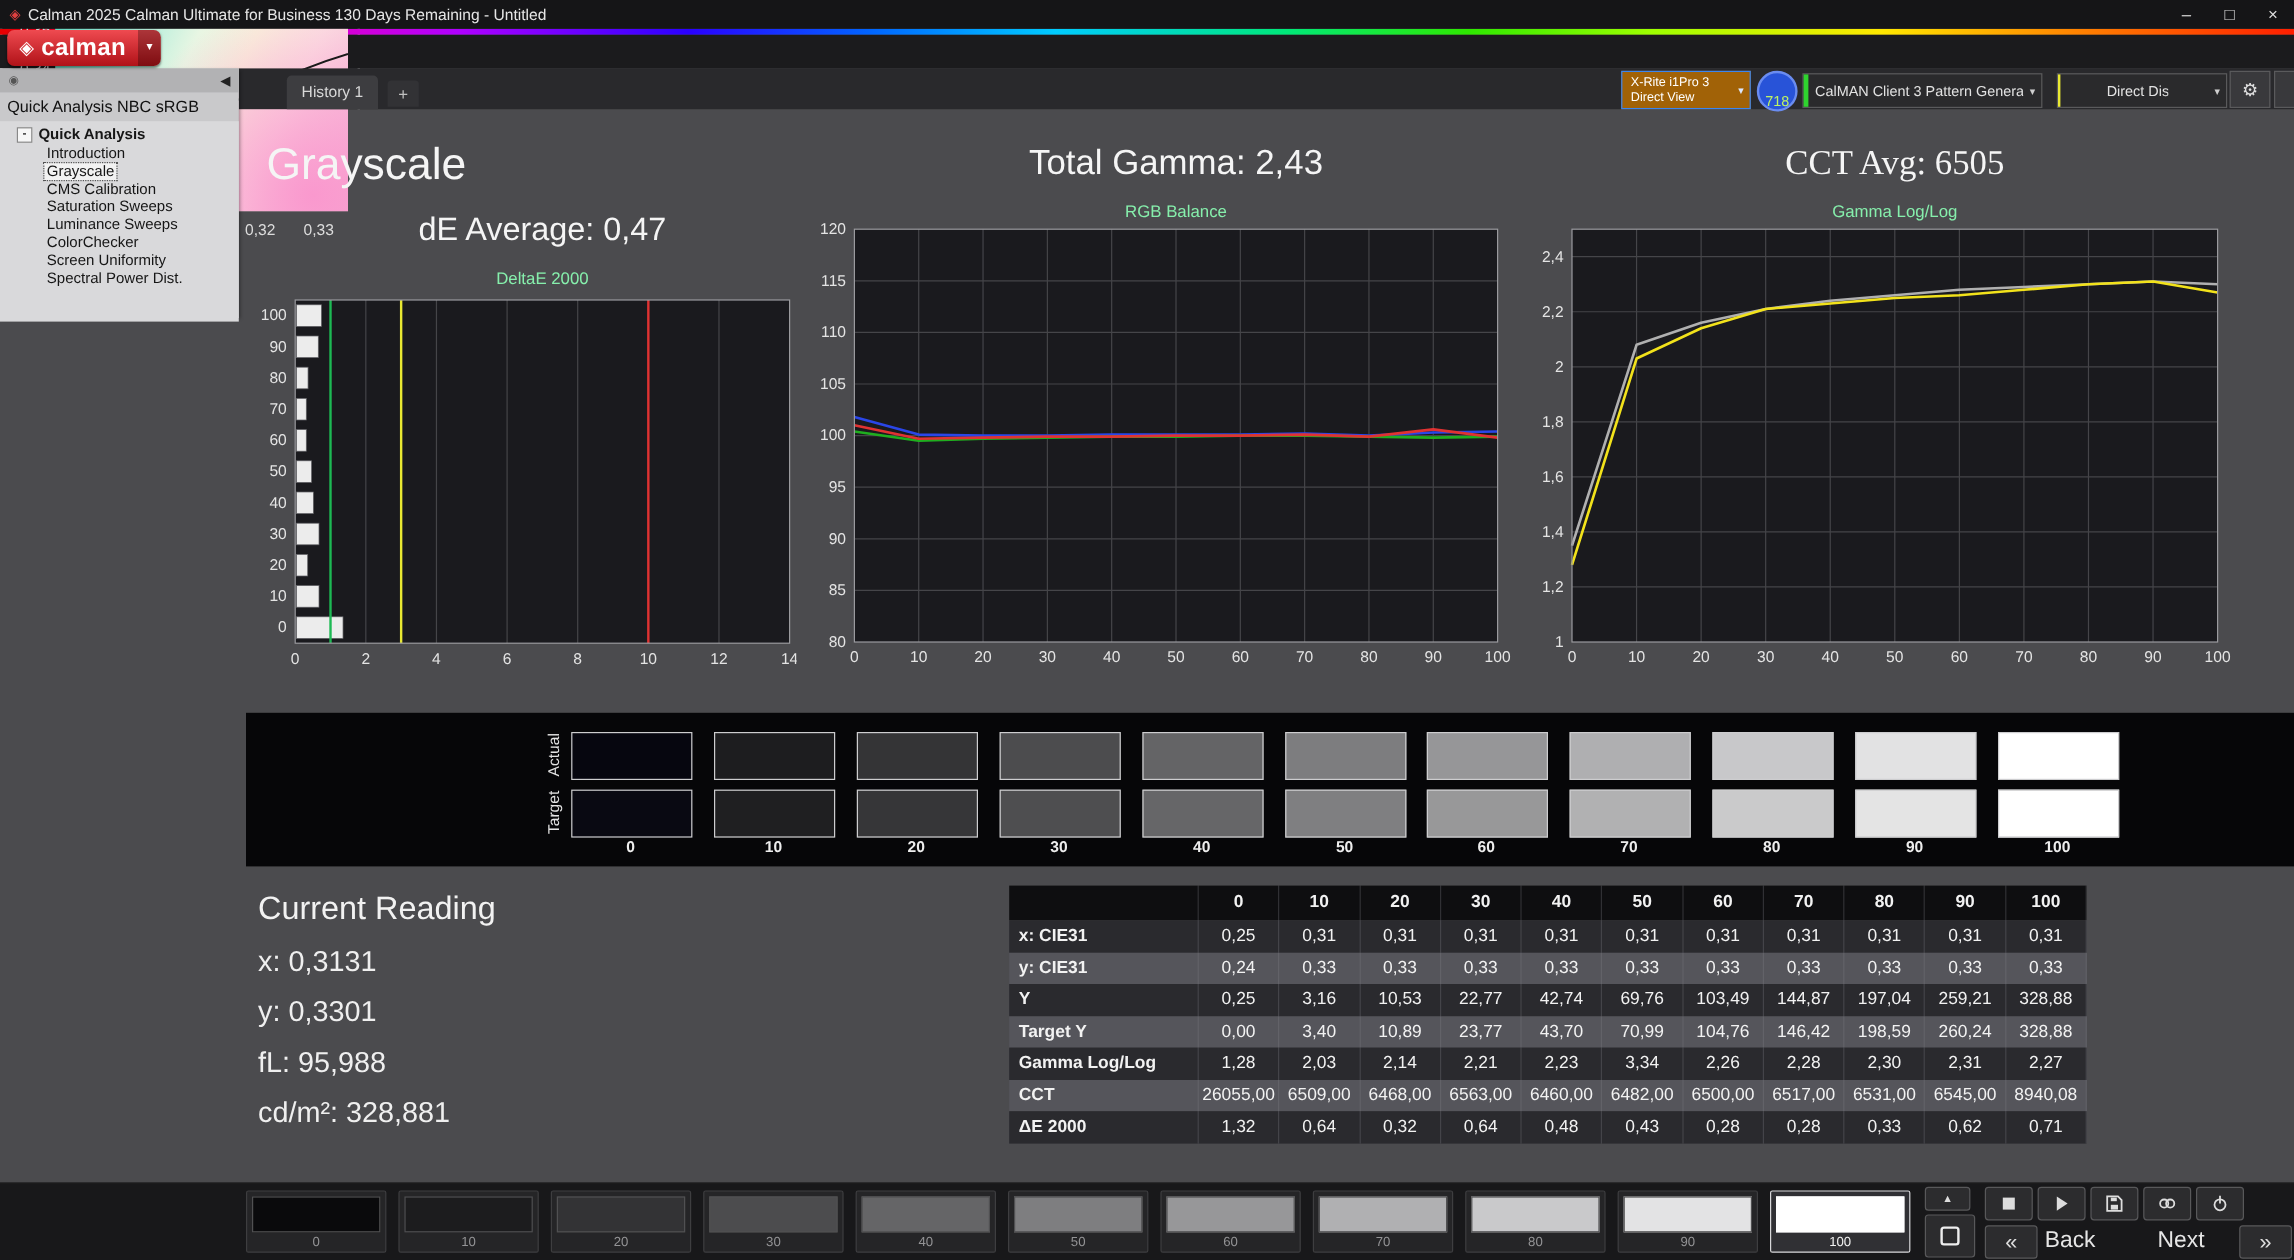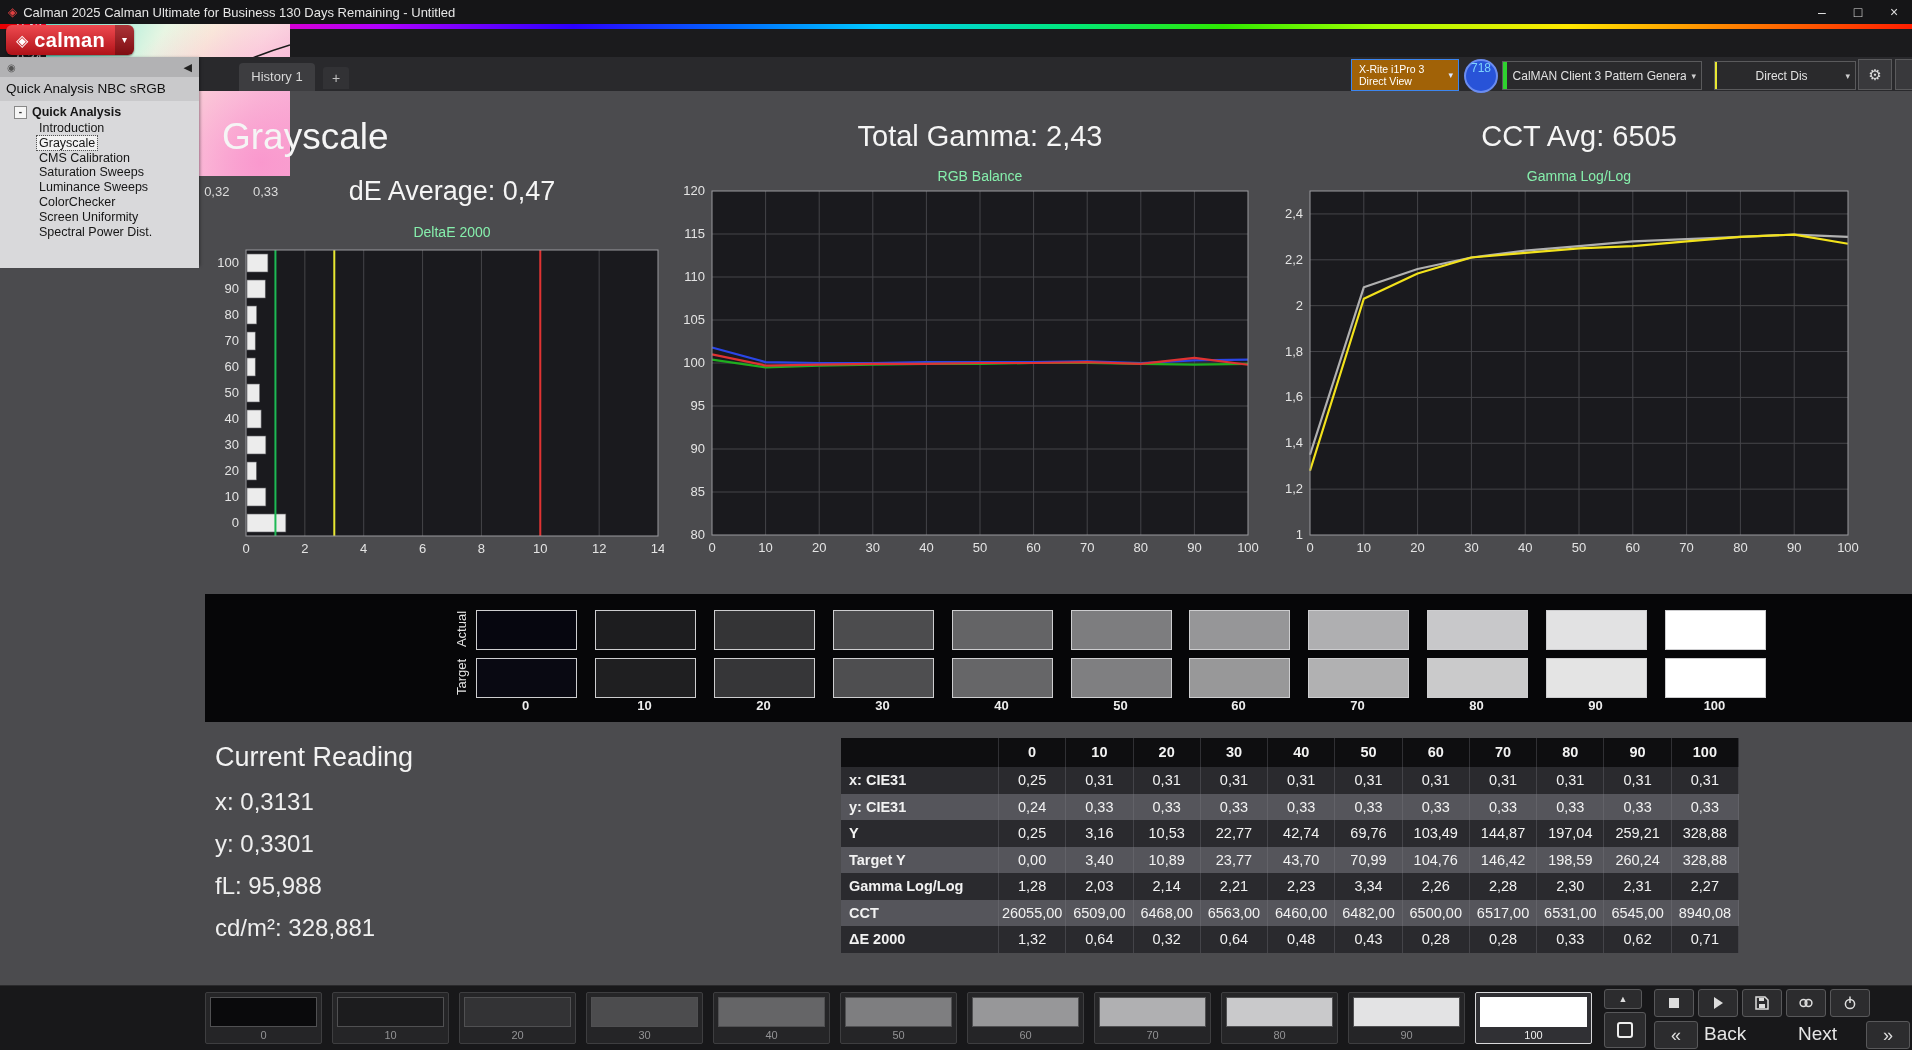--- a/index.html
+++ b/index.html
@@ -36,21 +36,21 @@
   .devbtn{position:absolute;display:flex;align-items:center;background:#2a2a2c;
     border:1px solid #5a5a5c;color:#e2e2e2;font-size:12px;z-index:9;}
   .devbtn .stripe{width:4px;align-self:stretch;}
   .devbtn .devlabel{padding:0 6px;white-space:nowrap;overflow:hidden;}
   .devbtn .devarrow{margin-left:auto;padding:0 5px;font-size:9px;color:#cfcfcf;}
   #meter-btn{left:1351px;top:59px;width:106px;height:30px;background:#a16207;border:1px solid #3c86f0;}
   #meter-btn .mtext{display:flex;flex-direction:column;justify-content:center;padding:0 4px 0 7px;
     font-size:10.5px;line-height:12px;color:#fff;}
   #meter-btn .devarrow{color:#dce8ff;}
   #badge-718{left:1464px;top:59px;width:30px;height:30px;border-radius:50%;background:#2853d8;
-    border:2px solid #6a8cf0;color:#7dd3fc;font-size:12px;display:flex;align-items:flex-start;
+    border:2px solid #6a8cf0;color:#bef264;font-size:12px;display:flex;align-items:flex-end;
     justify-content:center;z-index:9;}
   #source-btn{left:1502px;top:61px;width:198px;height:27px;}
   #display-btn{left:1714px;top:61px;width:140px;height:27px;gap:33px;}
   #gear-btn{left:1858px;top:59px;width:32px;height:29px;background:#39393c;border:1px solid #5a5a5c;
     color:#ddd;font-size:15px;display:flex;align-items:center;justify-content:center;z-index:9;}
   #edge-btn{left:1895px;top:59px;width:17px;height:29px;background:#39393c;border:1px solid #5a5a5c;z-index:9;}
 
   
   #sidebar{left:0;top:57px;width:199px;height:208px;background:#c9c9cb;z-index:5;
     box-shadow:1px 1px 3px rgba(0,0,0,.4);}
@@ -66,21 +66,21 @@
   .tree-item{padding-left:37px;height:14.8px;line-height:14.8px;white-space:nowrap;}
   .tree-label{padding:0 2px;}
   .tree-label.selected{background:#f2f2f2;outline:1px dotted #555;}
 
   
   #main-bg{left:0;top:91px;width:1912px;height:959px;background:#4b4b4e;z-index:0;}
   .big-title{color:#f5f5f5;z-index:2;}
   #page-title{left:222px;top:116px;font-size:37px;}
   #de-average{left:246px;top:176px;width:412px;text-align:center;font-size:27px;}
   #total-gamma{left:712px;top:120px;width:536px;text-align:center;font-size:29px;}
-  #cct-avg{left:1310px;top:120px;width:538px;text-align:center;font-size:29px;}
+  #cct-avg{left:1310px;top:120px;width:538px;text-align:center;font-size:29px;font-family:Liberation Serif, serif;}
   .chart-title{color:#86efac;font-size:14px;text-align:center;z-index:2;}
   #chart1-title{left:246px;top:224px;width:412px;}
   #chart2-title{left:712px;top:168px;width:536px;}
   #chart3-title{left:1310px;top:168px;width:538px;}
   svg{position:absolute;z-index:1;}
   svg text{fill:#e4e4e4;font-size:13px;font-family:"Liberation Sans",sans-serif;}
 
   
   #swatch-strip{left:205px;top:594px;width:1707px;height:128px;background:#060608;z-index:2;}
   .sw{position:absolute;width:99px;height:38px;border:1px solid #cdcdcf;}

